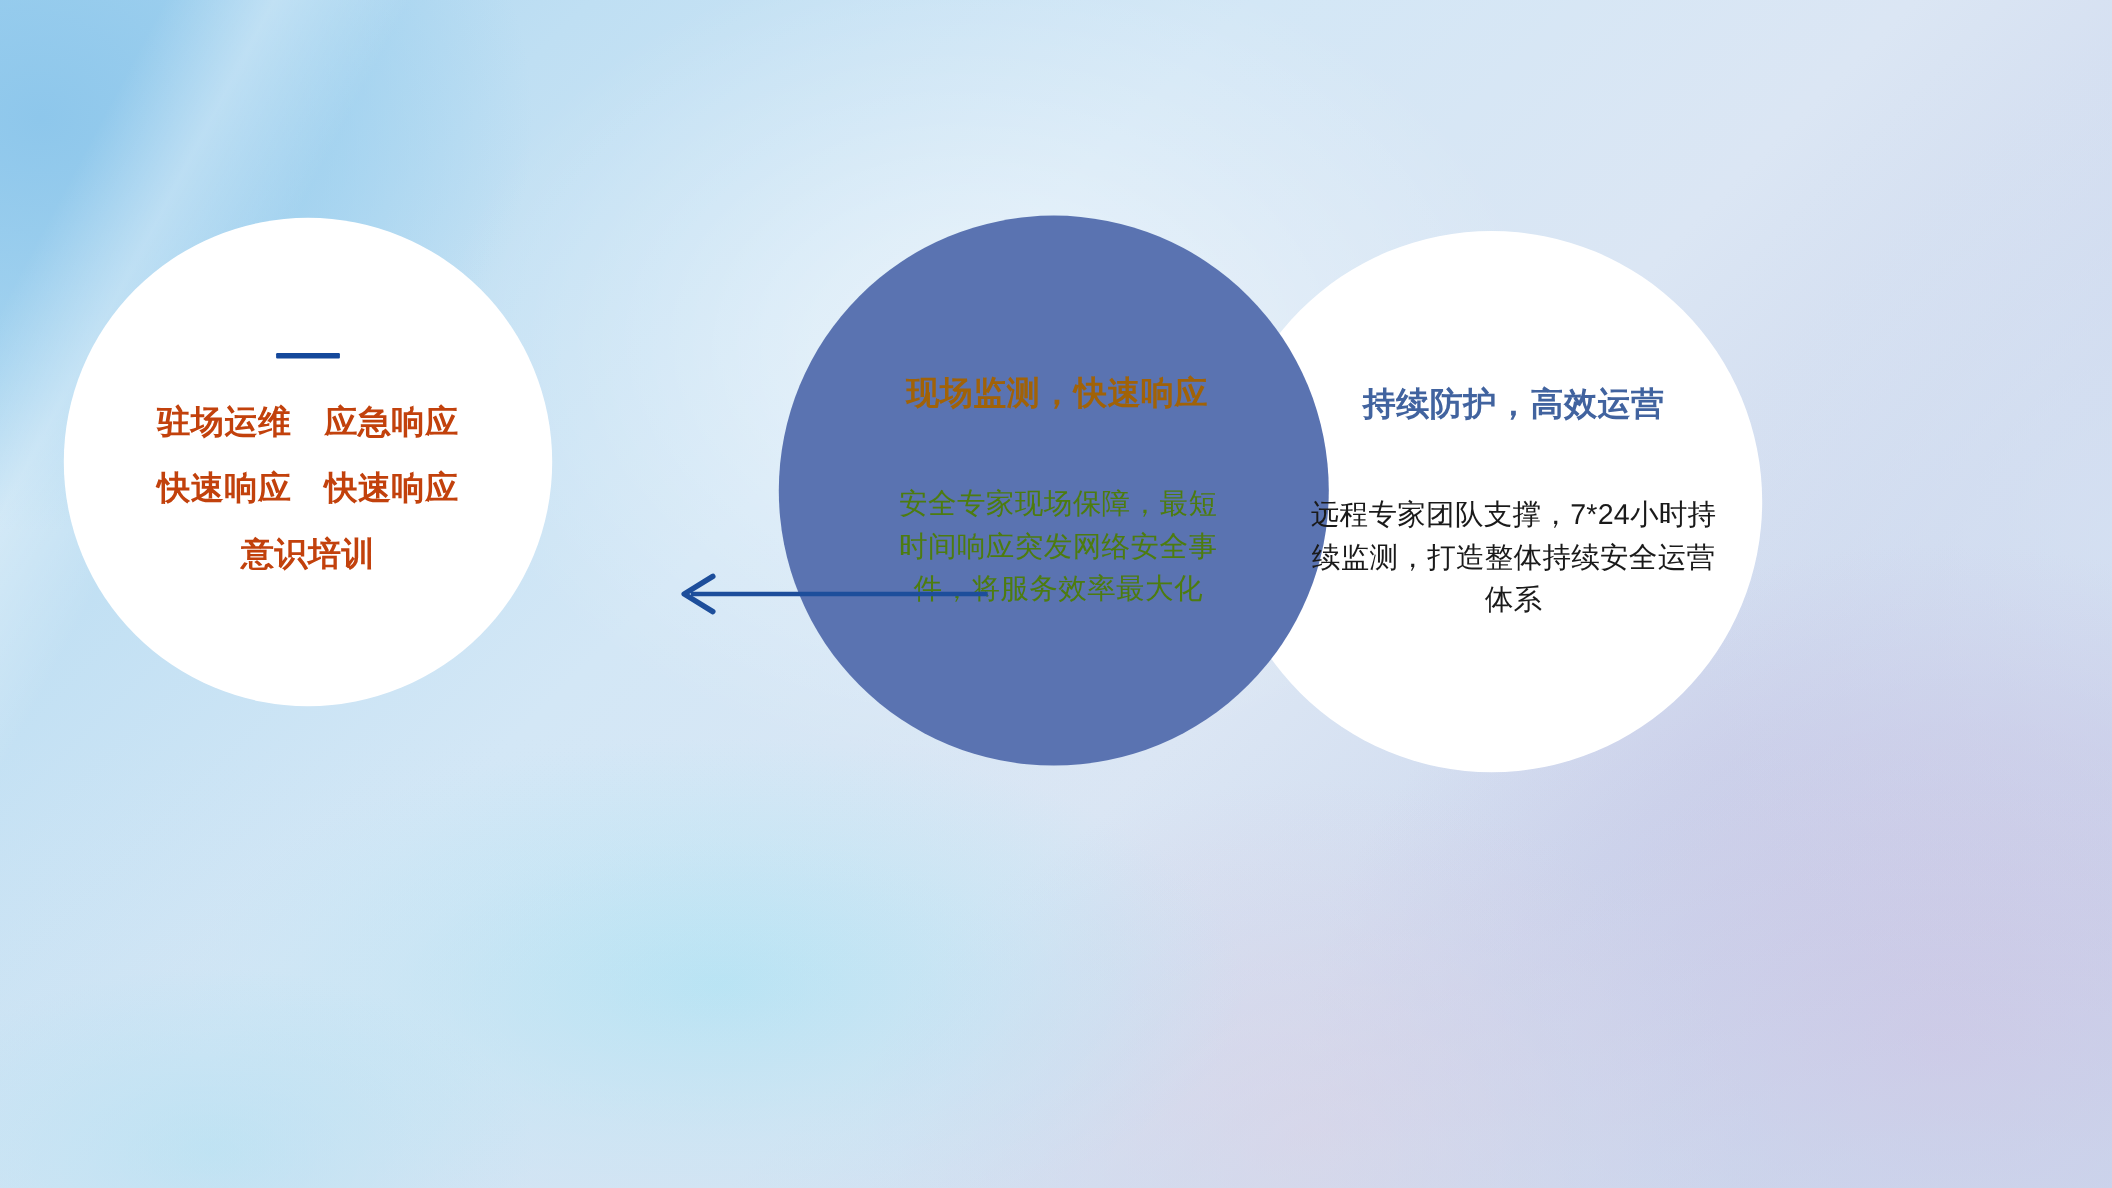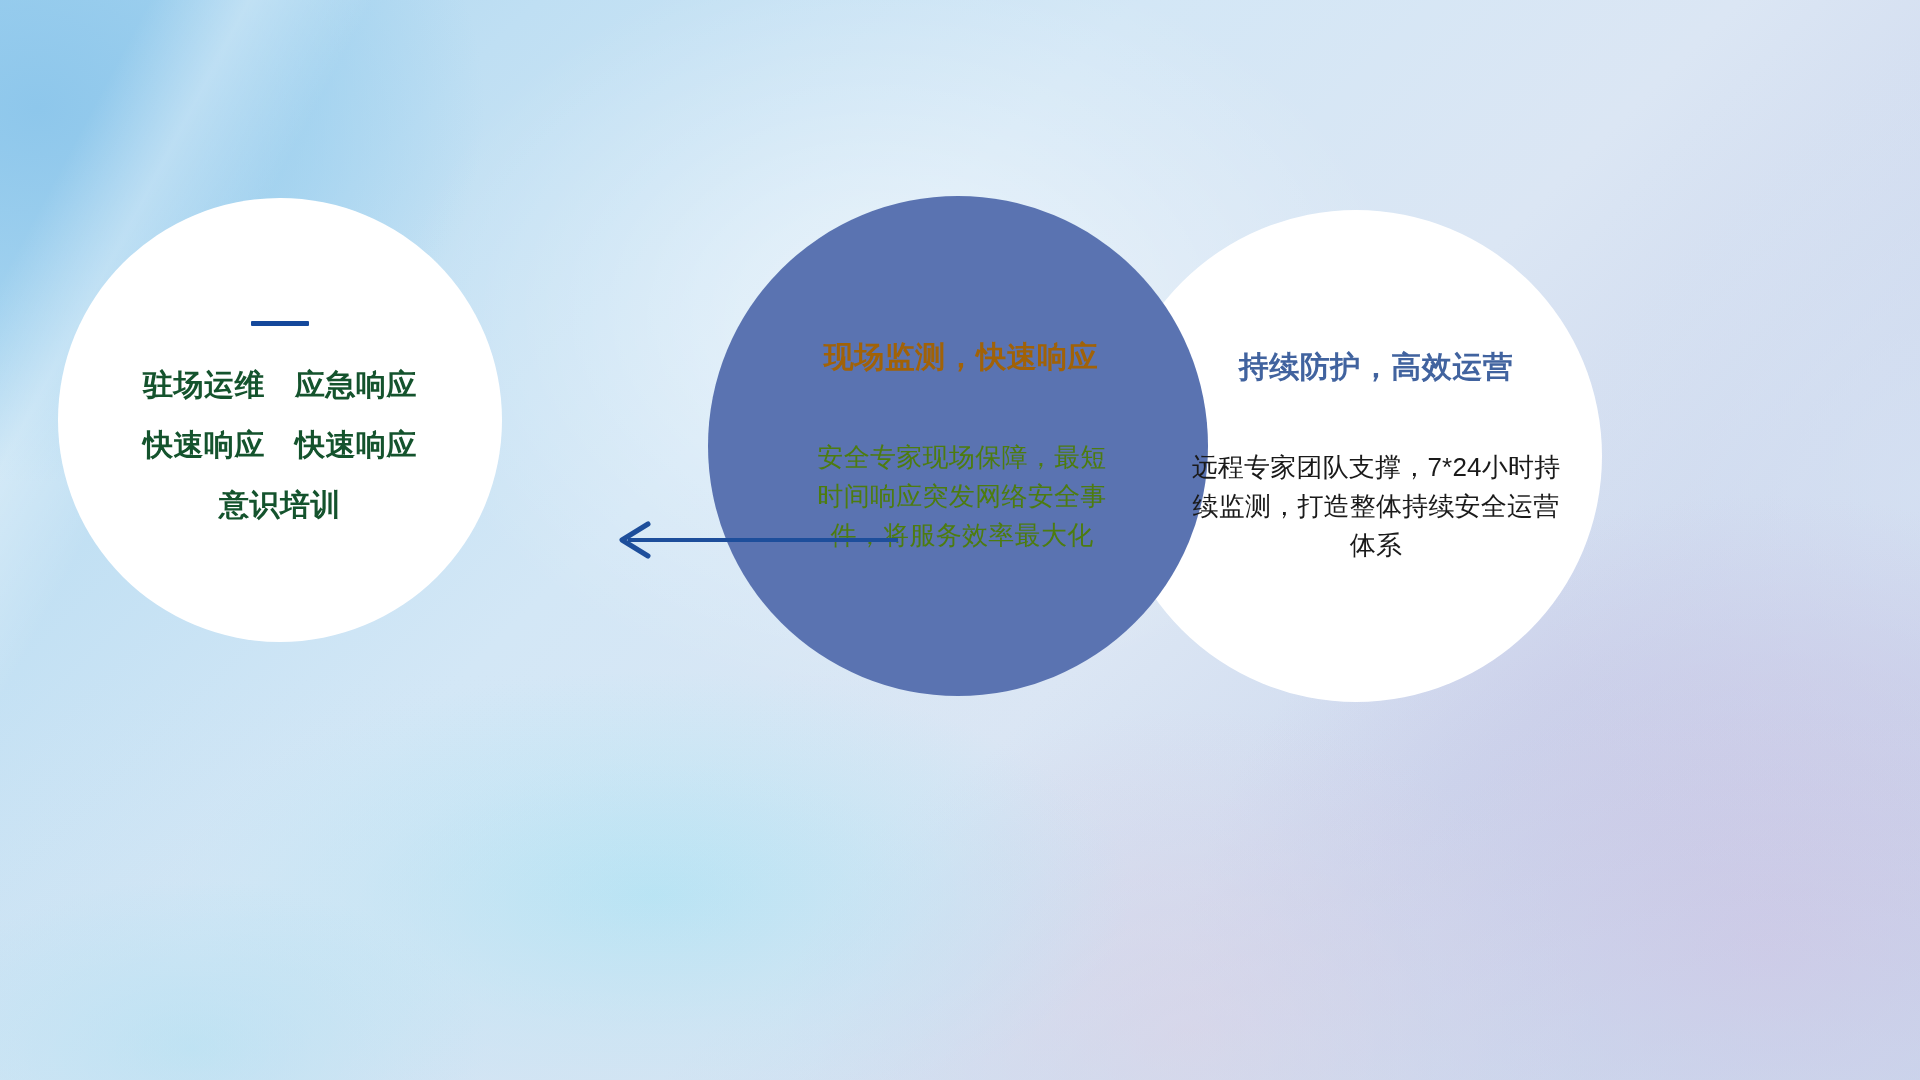--- a/index.html
+++ b/index.html
@@ -81,21 +81,21 @@
     position:absolute;left:58px;top:198px;width:444px;height:444px;
     display:flex;flex-direction:column;align-items:center;justify-content:center;
     z-index:4;
   }
   #left-rule{
     width:58px;height:5px;background:#14489b;border-radius:1px;
     margin-bottom:44px;
   }
   .left-row{
     display:flex;justify-content:center;align-items:baseline;
-    font-size:30px;font-weight:bold;color:#14532d;letter-spacing:.5px;
+    font-size:30px;font-weight:bold;color:#c2410c;letter-spacing:.5px;
     line-height:1.0;margin-bottom:30px;white-space:nowrap;
   }
   .left-row .gap{display:inline-block;width:30px;}
   .left-row.single{margin-bottom:0;}
 
   
   #mid-content{
     position:absolute;left:708px;top:196px;width:500px;height:500px;
     display:flex;flex-direction:column;align-items:center;justify-content:center;
     z-index:5;pointer-events:none;

